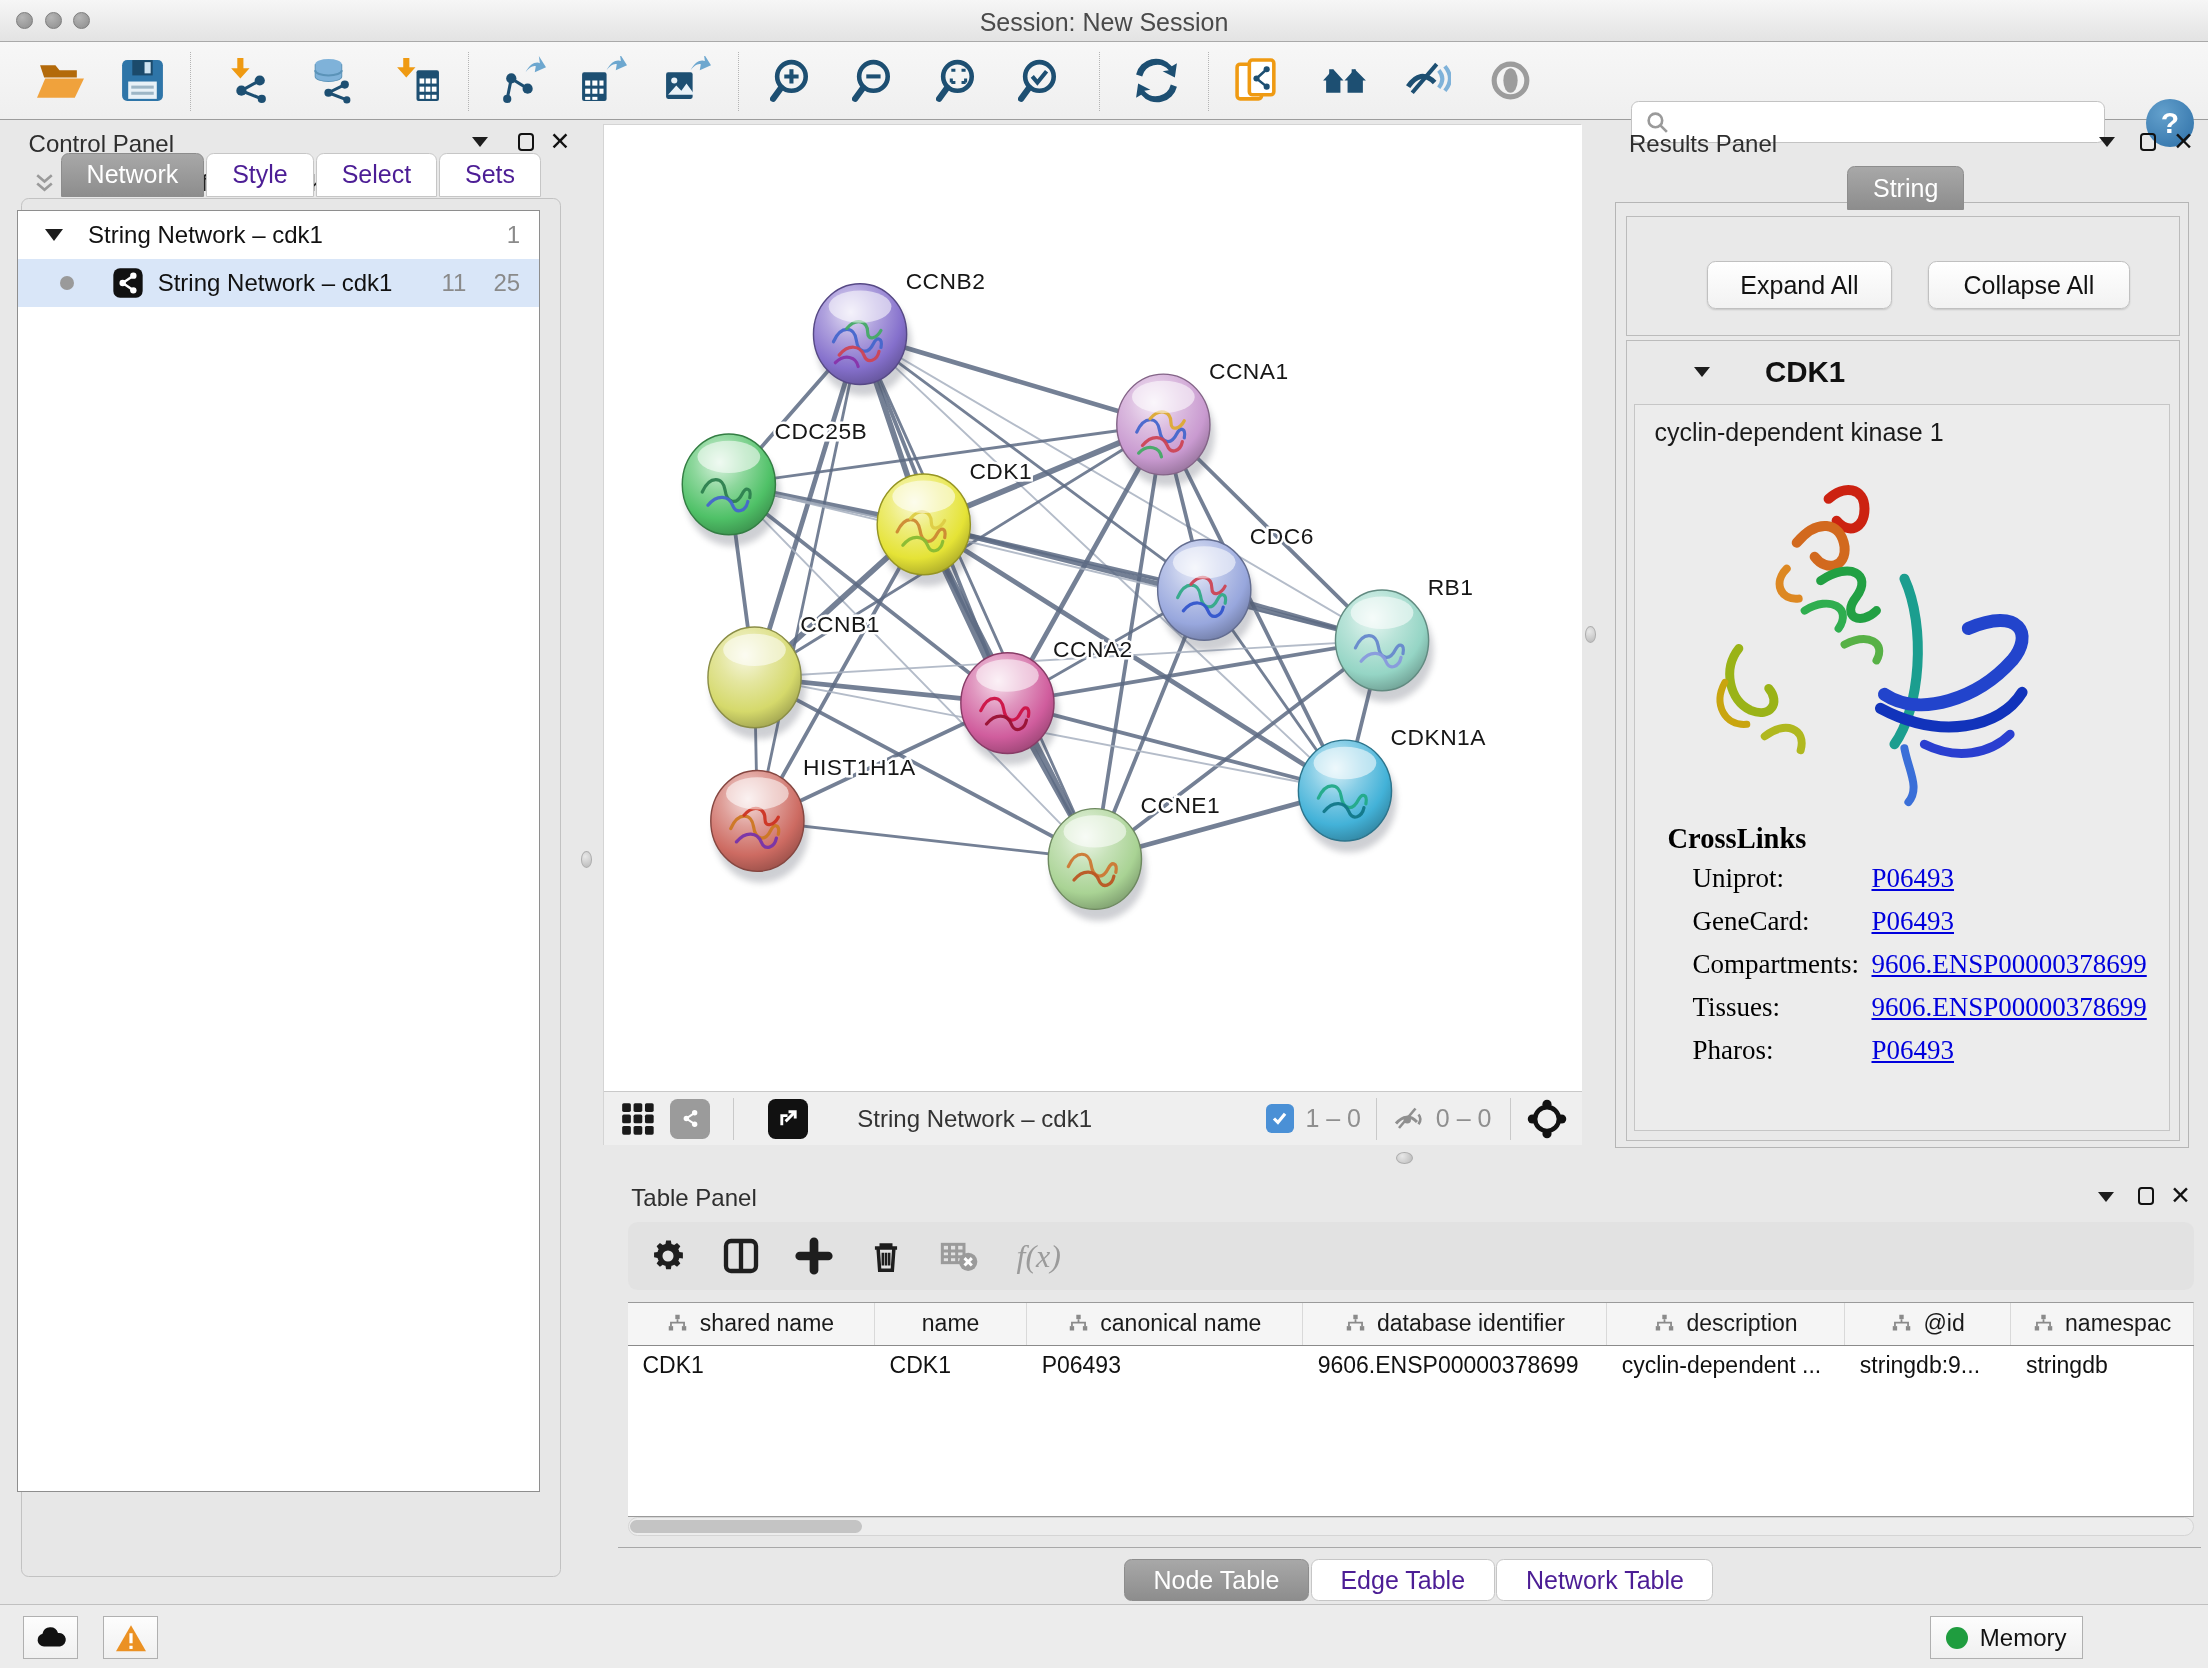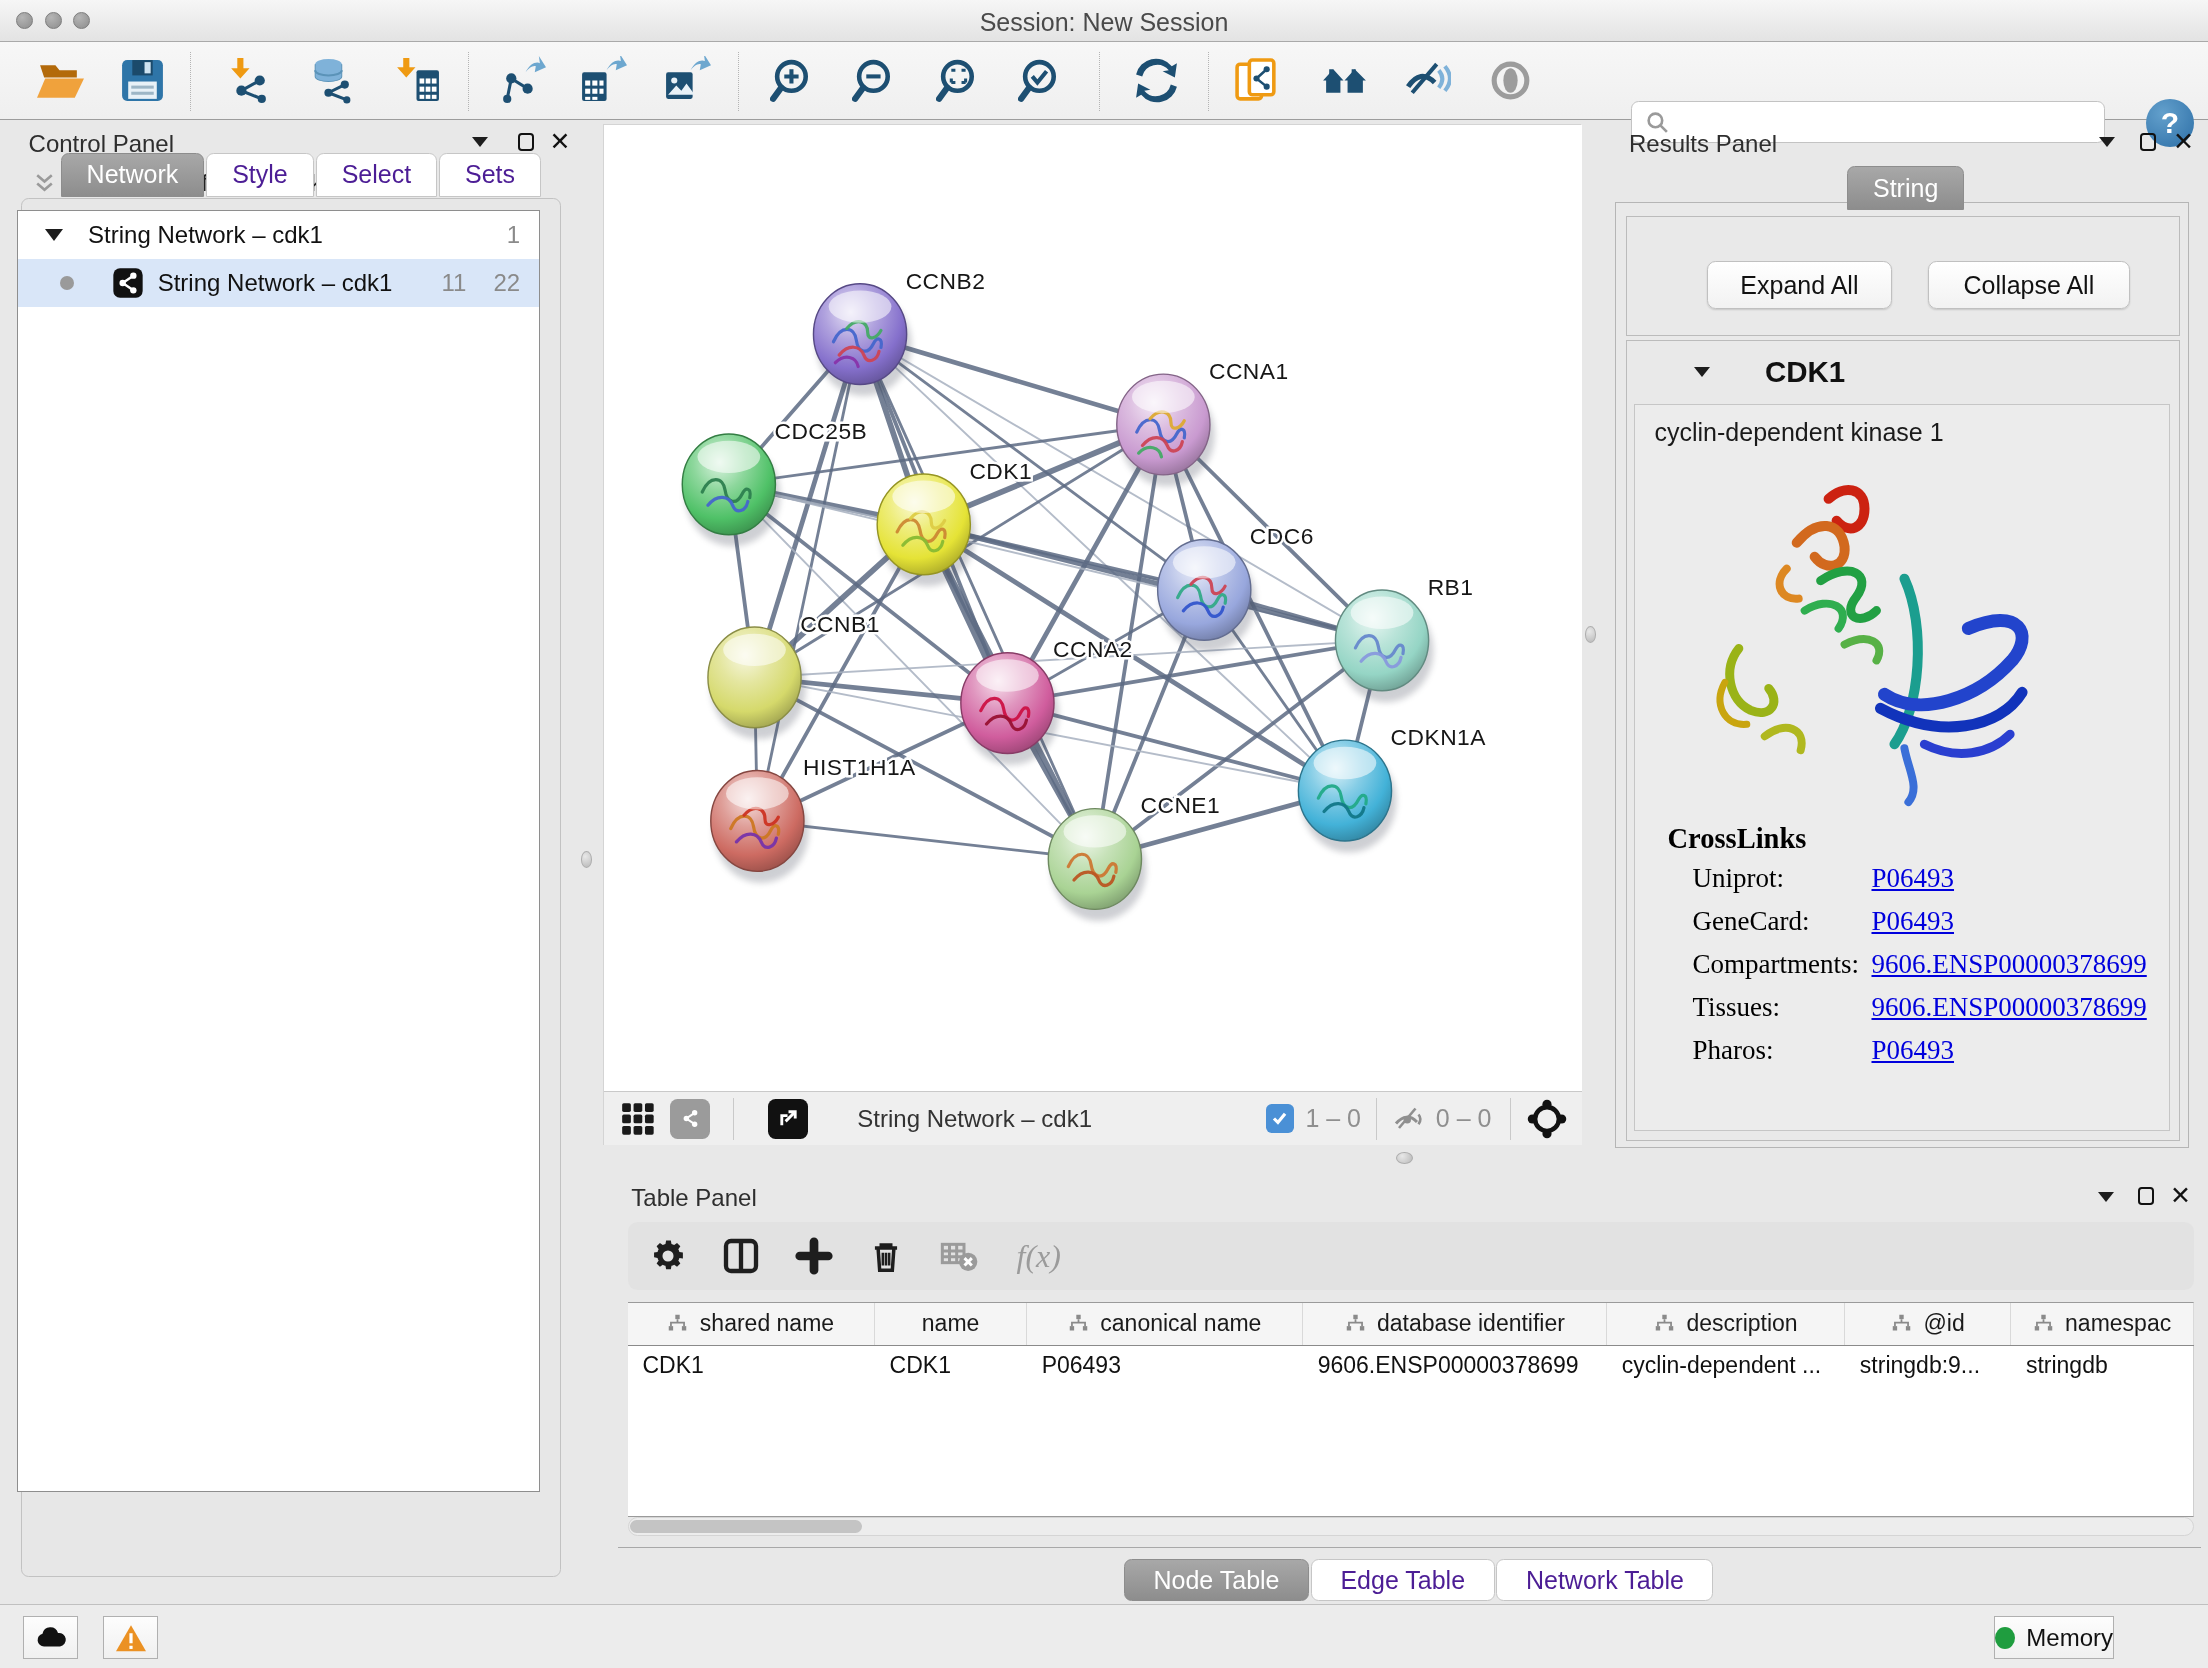--- a/index.html
+++ b/index.html
@@ -318,21 +318,21 @@
       <span style="margin-left:42px; width:14.3px; height:14.3px; border-radius:50%; background:#9a9a9a"></span>
       <svg width="32" height="32" viewBox="0 0 24 24" style="margin-left:38px">
           <rect x="1" y="1" width="22" height="22" rx="5" fill="#111"></rect>
           <circle cx="16" cy="6.5" r="2.4" fill="#fff"></circle>
           <circle cx="8" cy="12" r="2.4" fill="#fff"></circle>
           <circle cx="16" cy="17.5" r="2.4" fill="#fff"></circle>
           <path d="M16 6.5L8 12l8 5.5" stroke="#fff" stroke-width="1.8" fill="none"></path>
         </svg>
       <span style="margin-left:13.3px; flex:1">String Network – cdk1</span>
       <span class="count" style="margin-right:27px">11</span>
-      <span class="count" style="margin-right:19px">22</span>
+      <span class="count" style="margin-right:19px">25</span>
     </div>
   </div>
 </div>
 
 <div class="abs" id="network-panel">
   <svg id="net-canvas" viewBox="0 0 1028 1016">
       <defs>
         <filter id="soft" x="-50%" y="-50%" width="200%" height="200%">
           <feGaussianBlur stdDeviation="3.5"></feGaussianBlur>
         </filter>
@@ -773,18 +773,18 @@
         <path d="M9 20a6.5 6.5 0 0 1-1.5-12.8A8 8 0 0 1 23 6.5 5.8 5.8 0 0 1 25 20z" fill="#111"></path>
       </svg>
   </div>
   <div class="sb-btn" style="left:103px; width:55px">
     <svg width="32" height="28.5" viewBox="0 0 32 28">
         <path d="M16 1L31 27H1z" fill="#eb9123"></path>
         <rect x="14.4" y="9" width="3.2" height="10" fill="#fff"></rect>
         <rect x="14.4" y="21.5" width="3.2" height="3.2" fill="#fff"></rect>
       </svg>
   </div>
-  <div class="sb-btn" style="left:1994px; width:120px">
+  <div class="sb-btn" style="left:1930px; width:153px">
     <span style="width:22px; height:22px; border-radius:50%; background:#1f9d3f; margin-right:11.4px"></span>
     <span style="font-size:24px; color:#111">Memory</span>
   </div>
 </div>
 
 
 </body></html>

